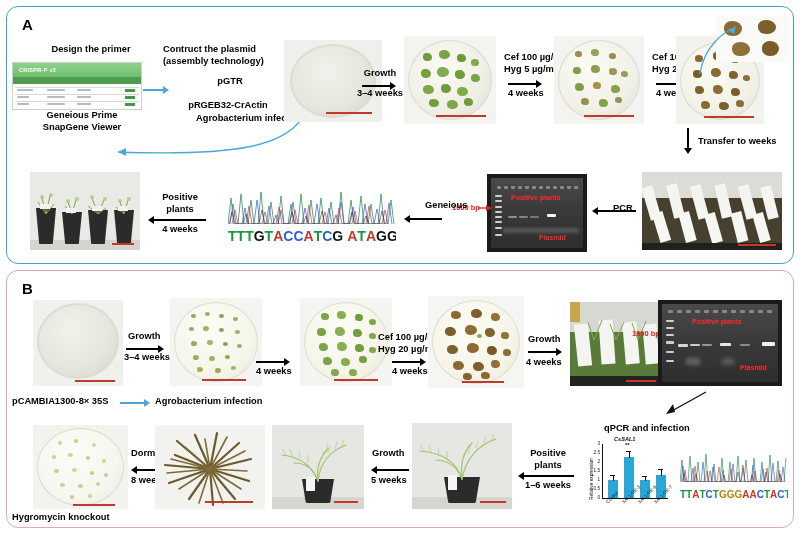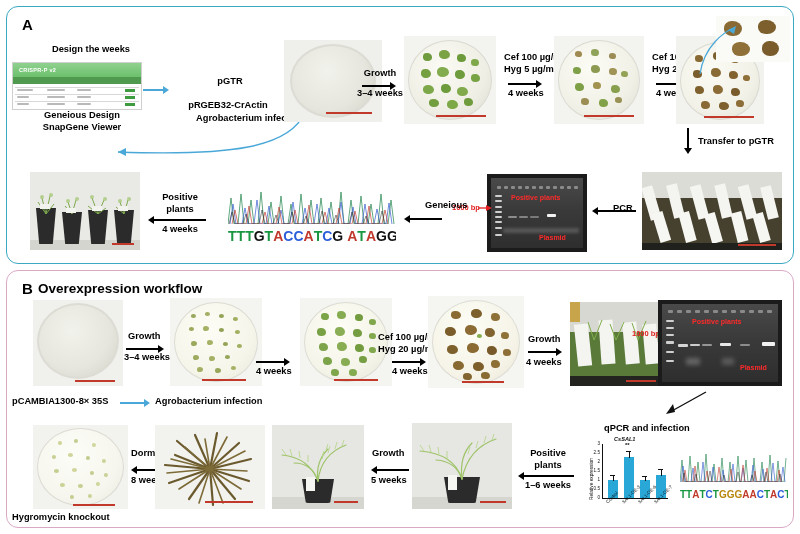--- a/index.html
+++ b/index.html
@@ -90,21 +90,21 @@
   .blogo{position:absolute;font-size:5.5px;font-weight:bold;color:#fff;letter-spacing:.3px;}
 </style>
 </head>
 <body>
 
 <div class="fig">
 
   <div class="panel panelA"></div>
   <div class="panel-letter" style="left:22px;top:16px;">A</div>
 
-  <div class="lab c" style="left:26px;top:44px;width:130px;">Design the weeks</div>
+  <div class="lab c" style="left:26px;top:44px;width:130px;">Design the primer</div>
 
   <div class="browser" style="left:12px;top:62px;width:128px;height:46px;">
     <div class="bhead"></div>
     <div class="blogo" style="left:6px;top:4px;">CRISPR-P v2</div>
     <div class="bnav" style="top:14px;"></div>
     <div class="brow" style="top:24px;"></div>
     <div class="brow" style="top:31px;"></div>
     <div class="brow" style="top:38px;"></div>
     <div class="bcell" style="left:4px;top:26px;width:16px;"></div>
     <div class="bcell" style="left:34px;top:26px;width:18px;"></div>
@@ -113,25 +113,27 @@
     <div class="bcell" style="left:34px;top:33px;width:18px;"></div>
     <div class="bcell" style="left:64px;top:33px;width:14px;"></div>
     <div class="bcell" style="left:4px;top:40px;width:12px;"></div>
     <div class="bcell" style="left:34px;top:40px;width:18px;"></div>
     <div class="bcell" style="left:64px;top:40px;width:14px;"></div>
     <div class="bgreen" style="left:112px;top:26px;width:10px;"></div>
     <div class="bgreen" style="left:112px;top:33px;width:10px;"></div>
     <div class="bgreen" style="left:112px;top:40px;width:10px;"></div>
   </div>
 
-  <div class="lab c" style="left:22px;top:110px;width:120px;">Geneious Design
+  <div class="lab c" style="left:22px;top:110px;width:120px;">Geneious Prime
 SnapGene Viewer</div>
 
   <div class="arrow-blue" style="left:143px;top:86px;width:26px;"></div>
 
+  <div class="lab" style="left:163px;top:44px;width:140px;">Contruct the plasmid
+(assembly technology)</div>
   <div class="lab c" style="left:175px;top:76px;width:110px;">pGTR</div>
   <div class="lab c" style="left:163px;top:100px;width:130px;">pRGEB32-CrActin</div>
 
   <svg style="position:absolute;left:100px;top:108px;width:210px;height:56px;">
     <path d="M205,4 C190,40 130,48 18,44" stroke="#4aa8d8" stroke-width="1.4" fill="none"></path>
     <polygon points="18,44 26,40 26,48" fill="#4aa8d8"></polygon>
   </svg>
   <div class="lab" style="left:196px;top:113px;">Agrobacterium infection</div>
 
   <div class="ph" style="left:284px;top:40px;width:98px;height:82px;background:#efefeb;">
@@ -216,21 +218,21 @@
     <div class="callus" style="left:42px;top:4px;width:18px;height:14px;background:#7d5f2d;"></div>
     <div class="callus" style="left:16px;top:26px;width:18px;height:14px;background:#8e7038;"></div>
     <div class="callus" style="left:46px;top:25px;width:17px;height:15px;background:#7a5c2c;"></div>
   </div>
   <svg style="position:absolute;left:690px;top:20px;width:60px;height:60px;">
     <path d="M10,54 C14,26 34,12 44,8" stroke="#4aa8d8" stroke-width="1.2" fill="none"></path>
     <polygon points="46,6 38,10 44,14" fill="#4aa8d8"></polygon>
   </svg>
 
   <div class="arrow-d" style="left:684px;top:128px;height:26px;"></div>
-  <div class="lab" style="left:698px;top:136px;">Transfer to pGTR</div>
+  <div class="lab" style="left:698px;top:136px;">Transfer to weeks</div>
 
   <div class="trayphoto" style="left:642px;top:172px;width:140px;height:78px;">
     <div style="position:absolute;left:0;top:0;right:0;height:26px;background:#dcdcd6;"></div>
     <div style="position:absolute;left:0;top:26px;right:0;bottom:0;background:#46402f;"></div>
     <div style="position:absolute;left:4px;top:14px;width:11px;height:34px;background:#f4f4f0;transform:rotate(-16deg);"></div>
     <div style="position:absolute;left:28px;top:12px;width:11px;height:34px;background:#f4f4f0;transform:rotate(-14deg);"></div>
     <div style="position:absolute;left:52px;top:13px;width:11px;height:34px;background:#f4f4f0;transform:rotate(-15deg);"></div>
     <div style="position:absolute;left:76px;top:12px;width:11px;height:34px;background:#f4f4f0;transform:rotate(-13deg);"></div>
     <div style="position:absolute;left:100px;top:13px;width:11px;height:34px;background:#f4f4f0;transform:rotate(-15deg);"></div>
     <div style="position:absolute;left:122px;top:14px;width:11px;height:33px;background:#f4f4f0;transform:rotate(-14deg);"></div>
@@ -346,21 +348,20 @@
     </svg>
     <div style="position:absolute;left:10px;top:32px;width:10px;height:5px;background:#f2f2ee;"></div>
     <div style="position:absolute;left:36px;top:36px;width:10px;height:5px;background:#f2f2ee;"></div>
     <div style="position:absolute;left:62px;top:34px;width:10px;height:5px;background:#f2f2ee;"></div>
     <div style="position:absolute;left:88px;top:34px;width:10px;height:5px;background:#f2f2ee;"></div>
     <div class="scalebar" style="left:82px;bottom:5px;width:22px;"></div>
   </div>
 
   <div class="panel panelB"></div>
   <div class="panel-letter" style="left:22px;top:280px;">B</div>
-  <div class="panel-title" style="left:38px;top:281px;">Overexpression workflow</div>
 
   <div class="ph" style="left:33px;top:300px;width:90px;height:86px;background:#f0f0ec;">
     <div class="dish dish-empty" style="left:4px;top:3px;width:82px;height:76px;"></div>
     <div class="scalebar" style="left:42px;top:80px;width:40px;"></div>
   </div>
 
   <div class="lab" style="left:128px;top:331px;">Growth</div>
   <div class="arrow-r" style="left:126px;top:345px;width:38px;"></div>
   <div class="lab" style="left:124px;top:352px;">3–4 weeks</div>
 

